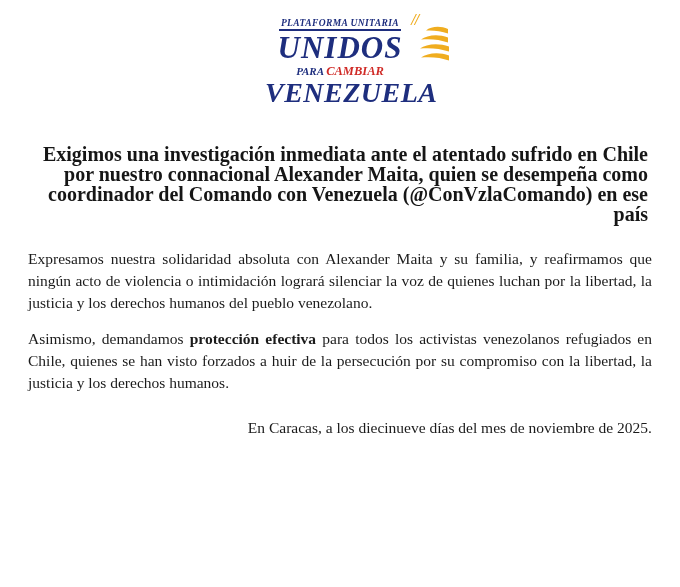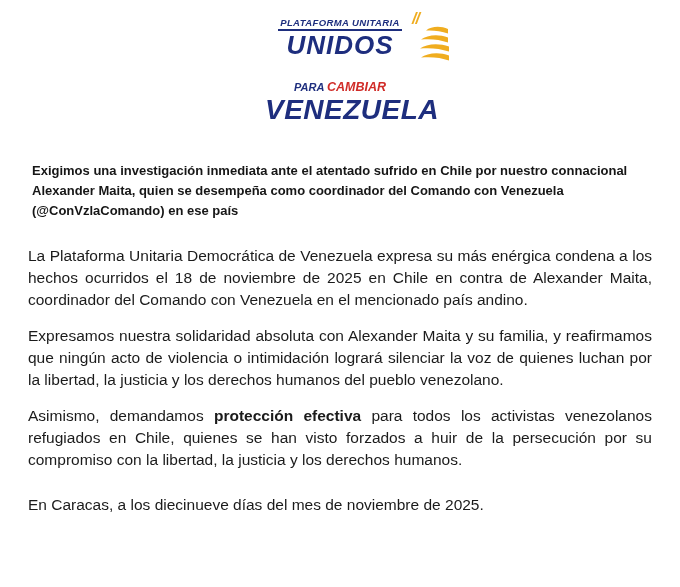--- a/index.html
+++ b/index.html
@@ -1,21 +1,21 @@
 <!DOCTYPE html>
 <html style="--navy: #1e2e7e; --red: #d02b27; --yellow: #f0ad1f;"><head>
 <meta charset="utf-8">
 <style>
   html, body { margin: 0; padding: 0; background: #ffffff; }
   .page {
     position: relative;
     width: 680px;
     height: 587px;
     background: #ffffff;
-    font-family: Liberation Sans, sans-serif;
+    font-family: Liberation Serif, serif;
     color: #1b1b1b;
     overflow: hidden;
   }
 
   
   .logo-wrap {
     position: relative;
     width: 150px;
     margin: 12px auto 0 auto;
     text-align: center;
@@ -36,30 +36,29 @@
   .logo-slashes {
     position: absolute;
     right: -17px;
     top: -7px;
     color: var(--yellow, #f2b01e);
     font-size: 16px;
     font-weight: 900;
     letter-spacing: -1px;
   }
   .logo-unidos {
-    font-size: 26px;
+    font-size: 31px;
     line-height: 1.05;
     letter-spacing: 1px;
     margin-top: 1px;
   }
   .logo-para-row {
     font-size: 11px;
     line-height: 1.1;
     white-space: nowrap;
-    margin-top: 22px;
   }
   .logo-para-row .cambiar {
     color: var(--red, #d02b27);
     font-size: 12.5px;
   }
   .logo-venezuela {
     font-size: 28px;
     line-height: 1.1;
     letter-spacing: 0.5px;
   }
@@ -67,37 +66,37 @@
     position: absolute;
     right: -35px;
     top: 14px;
     width: 32px;
     height: 40px;
   }
 
   
   .headline {
     margin: 35px 32px 0 32px;
-    text-align: left;
+    text-align: right;
     font-weight: bold;
-    font-size: 13px;
+    font-size: 20px;
     line-height: 20px;
     color: #161616;
   }
   .body-text {
     margin: 24px 28px 0 28px;
   }
   .body-text p {
     margin: 0 0 14px 0;
     text-align: justify;
     font-size: 15.5px;
     line-height: 22px;
     color: #1b1b1b;
   }
-  .body-text p.closing { text-align: left; margin-top: 23px; }
+  .body-text p.closing { text-align: right; margin-top: 23px; }
   .bold-inline { font-weight: bold; }
 </style>
 </head>
 <body>
 
 <div class="page">
 
   <div class="logo-wrap">
     <span class="logo-top">
       <span>PLATAFORMA UNITARIA</span>
@@ -115,19 +114,18 @@
         <path d="M30 11.5 C20 7.5 9 9 3 13.5 C12 12.5 22 13.5 30 16.5 Z"></path>
         <path d="M31 20.5 C20 16.5 8 18 2 22.5 C12 21.5 22 22.5 31 25.5 Z"></path>
         <path d="M31 29.5 C21 25.5 9 27 3 31.5 C13 30.5 23 31.5 31 34.5 Z"></path>
       </g>
     </svg>
   </div>
 
   <div class="headline">Exigimos una investigación inmediata ante el atentado sufrido en Chile por nuestro connacional Alexander Maita, quien se desempeña como coordinador del Comando con Venezuela (@ConVzlaComando) en ese país</div>
 
   <div class="body-text">
-    <p>La Plataforma Unitaria Democrática de Venezuela expresa su más enérgica condena a los hechos ocurridos el 18 de noviembre de 2025 en Chile en contra de Alexander Maita, coordinador del Comando con Venezuela en el mencionado país andino.</p>
     <p>Expresamos nuestra solidaridad absoluta con Alexander Maita y su familia, y reafirmamos que ningún acto de violencia o intimidación logrará silenciar la voz de quienes luchan por la libertad, la justicia y los derechos humanos del pueblo venezolano.</p>
     <p><span>Asimismo, demandamos </span><span class="bold-inline">protección efectiva</span><span> para todos los activistas venezolanos refugiados en Chile, quienes se han visto forzados a huir de la persecución por su compromiso con la libertad, la justicia y los derechos humanos.</span></p>
     <p class="closing">En Caracas, a los diecinueve días del mes de noviembre de 2025.</p>
   </div>
 
 </div>
 
 </body></html>

